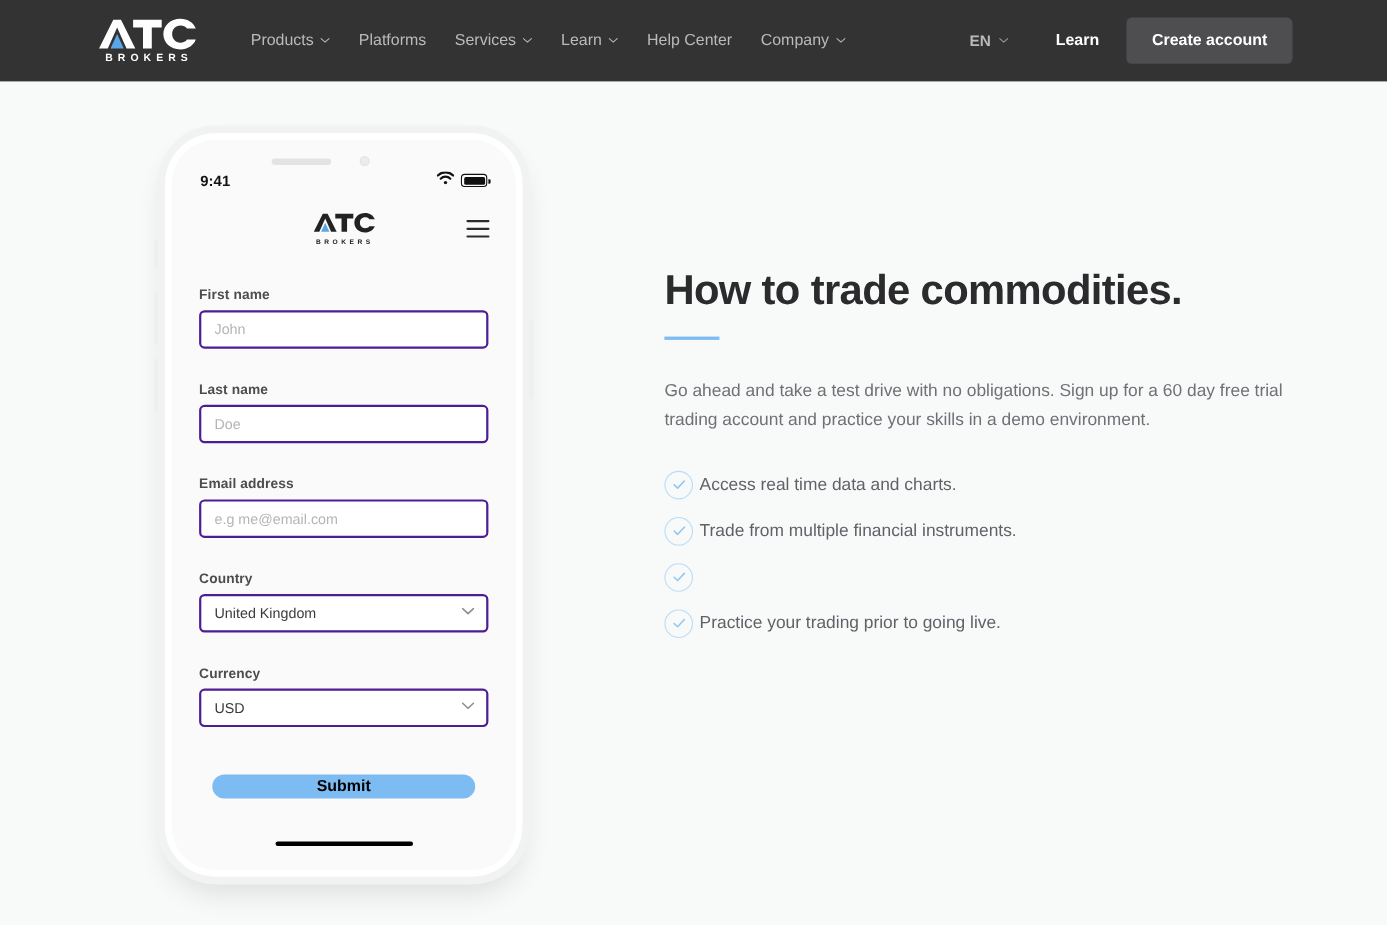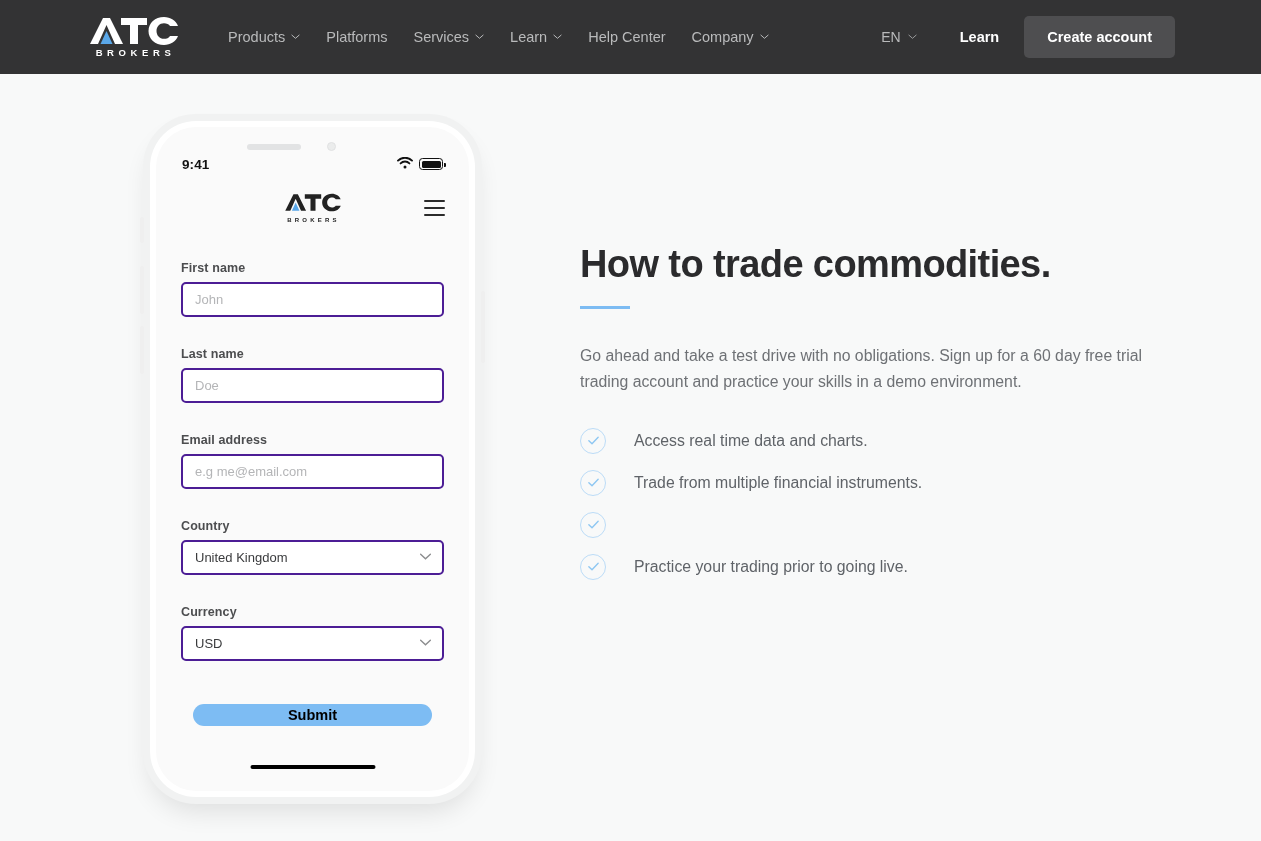--- a/index.html
+++ b/index.html
@@ -36,21 +36,21 @@
     width: 9px; height: 9px; display: inline-block; position: relative; top: -1px;
   }
   .chev svg { display: block; }
 
   .nav-right {
     margin-left: auto; margin-right: 86px;
     display: flex; align-items: center;
   }
   .lang {
     display: flex; align-items: center; gap: 7px;
-    color: #b9babb; font-size: 14px; font-weight: 400; cursor: pointer;
+    color: #b9babb; font-size: 14px; font-weight: 700; cursor: pointer;
   }
   .login {
     color: #ffffff; font-size: 14.5px; font-weight: 700;
     margin-left: 43px; cursor: pointer;
   }
   .create-acct {
     margin-left: 25px;
     background: #4e4e50; color: #ffffff;
     font-size: 14.5px; font-weight: 700;
     border: none; border-radius: 5px;
@@ -151,34 +151,34 @@
     background: #7dbcf3; color: #000000;
     font-size: 14.5px; font-weight: 700; cursor: pointer;
     font-family: "Liberation Sans", sans-serif;
   }
   .home-indicator {
     position: absolute; bottom: 22px; left: 50%; transform: translateX(-50%);
     width: 125px; height: 4.5px; border-radius: 3px; background: #000000;
   }
 
   
-  .content { position: absolute; left: 580px; top: 243px; width: 590px; }
+  .content { position: absolute; left: 604px; top: 243px; width: 590px; }
   h1.headline {
     font-size: 38px; font-weight: 700; color: #2b2b2d;
     letter-spacing: -0.6px; line-height: 1.12;
   }
   .accent-rule {
     width: 50px; height: 3px; background: #7dbcf3; margin-top: 20px;
   }
   .lede {
     margin-top: 34px; font-size: 15.8px; line-height: 1.65;
     color: #6e7175; max-width: 575px;
   }
   .checklist { margin-top: 33px; display: flex; flex-direction: column; gap: 16px; }
-  .check-row { display: flex; align-items: center; gap: 28px; }
+  .check-row { display: flex; align-items: center; gap: 6px; }
   .check-circle {
     width: 26px; height: 26px; border-radius: 50%;
     border: 1.4px solid #bcdcf7; flex: 0 0 auto;
     display: flex; align-items: center; justify-content: center;
   }
   .check-text { font-size: 15.8px; color: #5f6368; }
   .get-demo {
     margin-top: 41px;
     background: #7dbcf3; color: #ffffff;
     border: none; border-radius: 24px;

